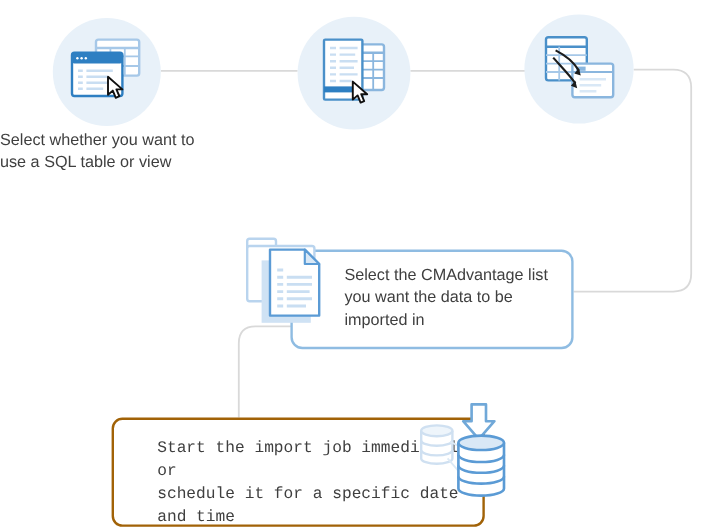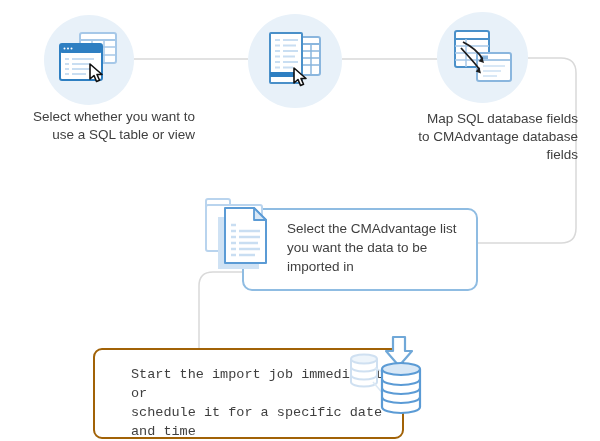--- a/index.html
+++ b/index.html
@@ -8,21 +8,21 @@
     font-family:"Liberation Sans", sans-serif;color:#3f3f3f;overflow:hidden;
   }
   .abs{position:absolute;}
   svg{display:block;}
   .connectors{left:0;top:0;z-index:0;}
   .circle{
     border-radius:50%;background:#e8f1f9;z-index:1;
     display:flex;align-items:center;justify-content:center;
   }
   .step-label{
-    z-index:1;text-align:right;font-size:13.5px;line-height:18px;
+    z-index:1;text-align:left;font-size:13.5px;line-height:18px;
     white-space:pre-line;color:#3f3f3f;
   }
   .flow-box{
     background:#ffffff;box-sizing:border-box;z-index:2;
   }
   .flow-box .box-text{
     font-size:13.5px;line-height:19px;white-space:pre-line;color:#3f3f3f;text-align:left;
   }
   .box-select-list{
     left:242px;top:208px;width:236px;height:83px;
@@ -92,23 +92,20 @@
         <path d="M10 13 C 20 18 26 24 29.5 30" fill="none" stroke="#1c1c1c" stroke-width="1.8"></path>
         <polygon points="31,34 25.6,32.2 29.4,27.9" fill="#1c1c1c"></polygon>
         <path d="M8 19 C 16 28 22 34 26.5 40.5" fill="none" stroke="#1c1c1c" stroke-width="1.8"></path>
         <polygon points="28,44.5 22.7,42.5 26.4,38.2" fill="#1c1c1c"></polygon>
       </g>
     </svg>
   </div>
 
   <div class="abs step-label" style="left:0px;top:108px;width:195px;">Select whether you want to
 use a SQL table or view</div>
-  <div class="abs step-label" style="left:388px;top:110px;width:190px;">Map SQL database fields
-to CMAdvantage database
-fields</div>
 
   <div class="abs flow-box box-select-list">
     <div class="box-text">Select the CMAdvantage list
 you want the data to be
 imported in</div>
   </div>
 
   <div class="abs icon-wrap" style="left:203px;top:191px;">
     <svg width="72" height="88" viewBox="0 0 72 88">
       <rect x="3" y="8" width="24" height="9" rx="2" fill="#ffffff" stroke="#b9d4ee" stroke-width="2"></rect>

